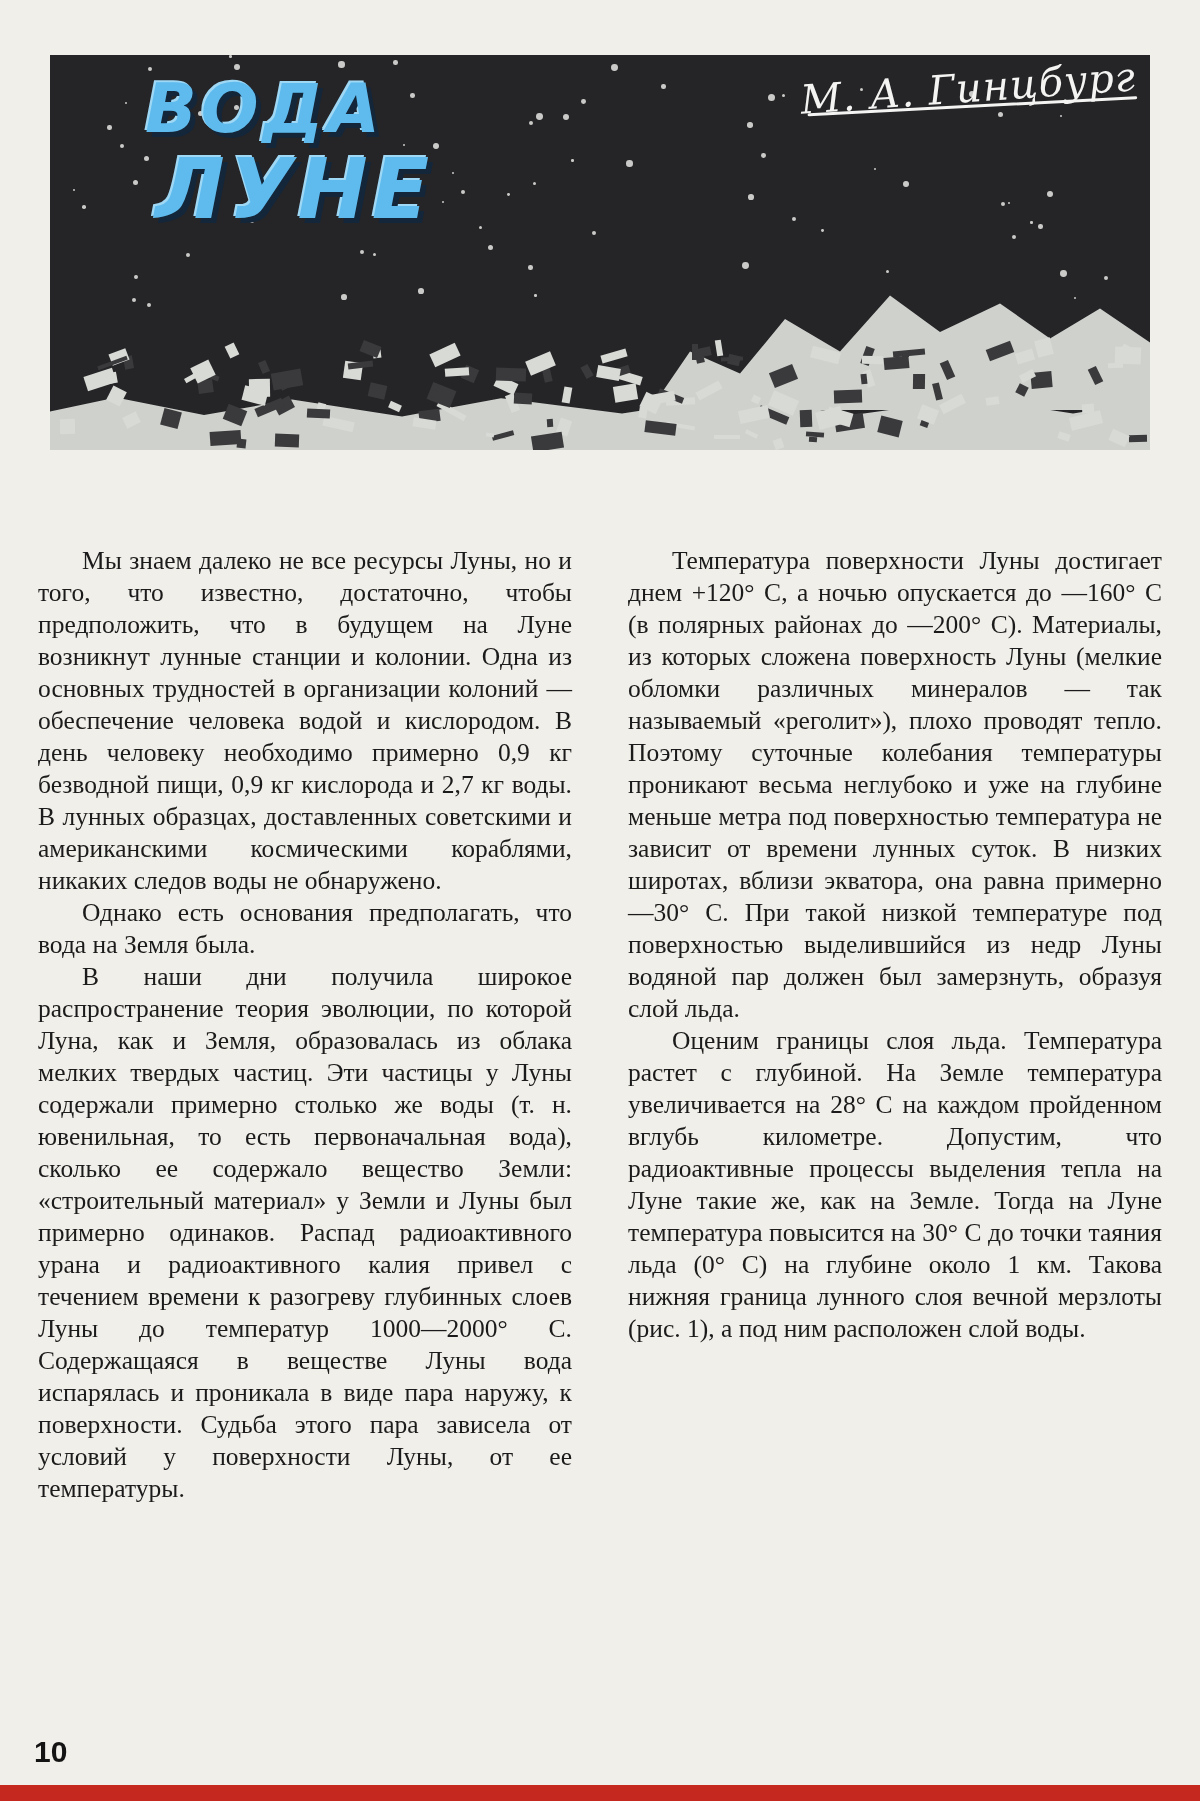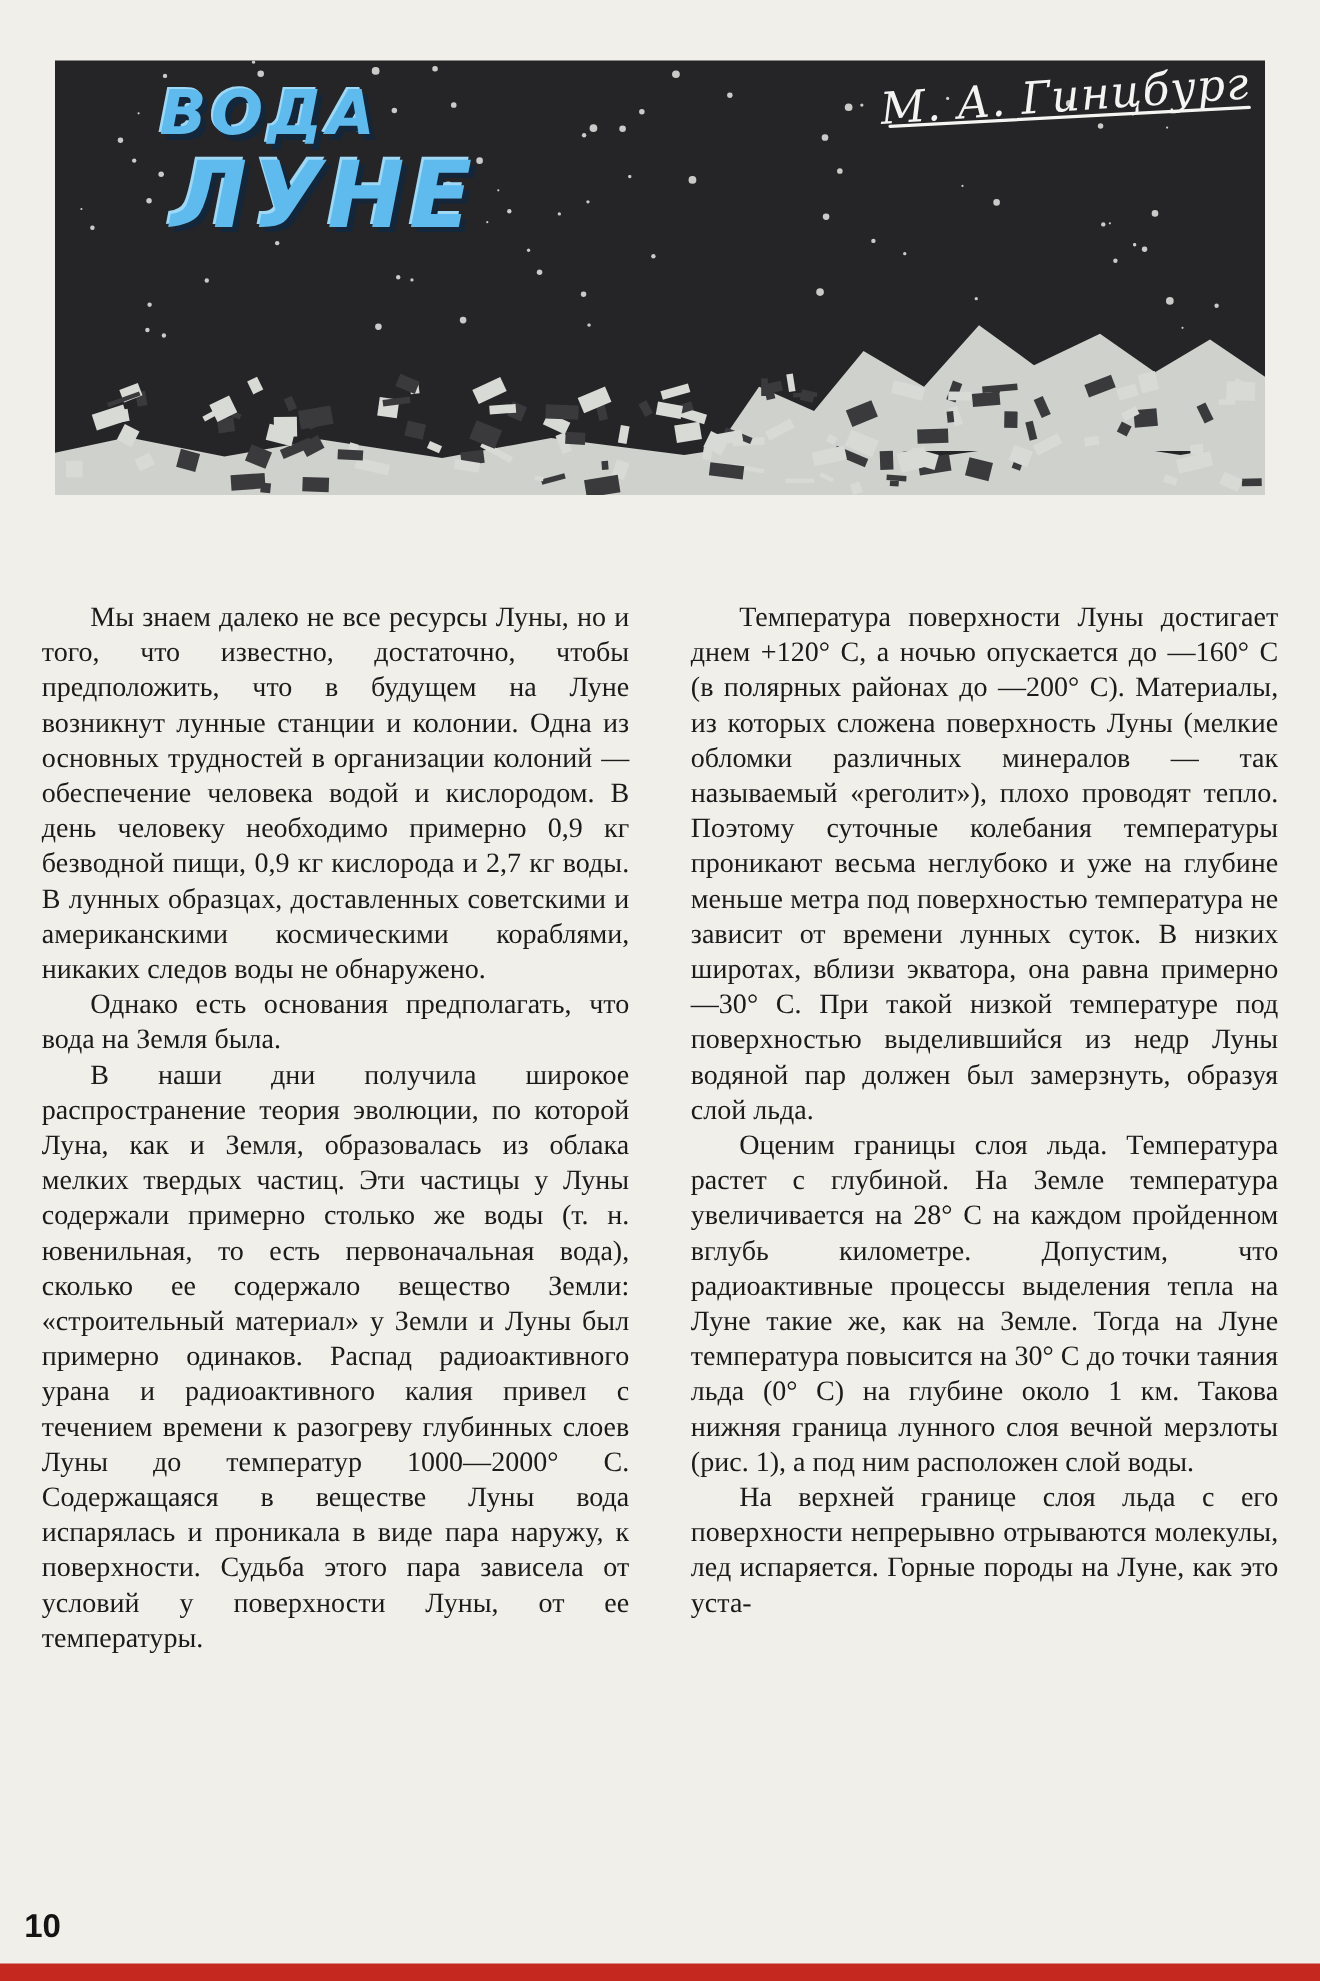--- a/index.html
+++ b/index.html
@@ -47,21 +47,21 @@
     color: #5fbbee;
     font-family: "DejaVu Sans", sans-serif;
     font-weight: bold;
     font-style: italic;
     letter-spacing: 4px;
   }
   .title-art div {
     text-shadow: 5px 5px 0 #14263a, -2px -2px 0 #9fd8f5;
     line-height: .95;
   }
-  .t1 { font-size: 56px; }
+  .t1 { font-size: 68px; }
   .t2 { font-size: 66px; margin-top: 14px; margin-left: 10px; }
   .t3 { font-size: 84px; margin-top: 8px; margin-left: 10px; }
 
   .signature {
     position: absolute;
     right: 14px;
     top: 10px;
     font-family: "DejaVu Serif", serif;
     font-style: italic;
     font-size: 40px;
@@ -107,21 +107,21 @@
     margin: 0;
     font-size: 25.5px;
     line-height: 1.255;
     text-align: justify;
     text-indent: 44px;
     color: #1b1b1b;
     hyphens: manual;
   }
   .folio {
     position: absolute;
-    left: 22px;
+    left: 34px;
     top: 1735px;
     font-family: "Liberation Sans", sans-serif;
     font-weight: bold;
     font-size: 30px;
     color: #141414;
   }
   .redbar {
     position: absolute;
     left: 0;
     bottom: 0;
@@ -347,19 +347,18 @@
 
   <div class="columns">
     <div class="col" id="col0">
         <p>Мы знаем далеко не все ресурсы Луны, но и того, что известно, достаточно, чтобы предположить, что в будущем на Луне возникнут лунные станции и колонии. Одна из основных трудностей в организации колоний — обеспечение человека водой и кислородом. В день человеку необходимо примерно 0,9 кг безводной пищи, 0,9 кг кислорода и 2,7 кг воды. В лунных образцах, доставленных советскими и американскими космическими кораблями, никаких следов воды не обнаружено.</p>
         <p>Однако есть основания предполагать, что вода на Земля была.</p>
         <p>В наши дни получила широкое распространение теория эволюции, по которой Луна, как и Земля, образовалась из облака мелких твердых частиц. Эти частицы у Луны содержали примерно столько же воды (т. н. ювенильная, то есть первоначальная вода), сколько ее содержало вещество Земли: «строительный материал» у Земли и Луны был примерно одинаков. Распад радиоактивного урана и радиоактивного калия привел с течением времени к разогреву глубинных слоев Луны до температур 1000—2000° С. Содержащаяся в веществе Луны вода испарялась и проникала в виде пара наружу, к поверхности. Судьба этого пара зависела от условий у поверхности Луны, от ее температуры.</p>
       </div>
     <div class="col" id="col1">
         <p>Температура поверхности Луны достигает днем +120° С, а ночью опускается до —160° С (в полярных районах до —200° С). Материалы, из которых сложена поверхность Луны (мелкие обломки различных минералов — так называемый «реголит»), плохо проводят тепло. Поэтому суточные колебания температуры проникают весьма неглубоко и уже на глубине меньше метра под поверхностью температура не зависит от времени лунных суток. В низких широтах, вблизи экватора, она равна примерно —30° С. При такой низкой температуре под поверхностью выделившийся из недр Луны водяной пар должен был замерзнуть, образуя слой льда.</p>
         <p>Оценим границы слоя льда. Температура растет с глубиной. На Земле температура увеличивается на 28° С на каждом пройденном вглубь километре. Допустим, что радиоактивные процессы выделения тепла на Луне такие же, как на Земле. Тогда на Луне температура повысится на 30° С до точки таяния льда (0° С) на глубине около 1 км. Такова нижняя граница лунного слоя вечной мерзлоты (рис. 1), а под ним расположен слой воды.</p>
-        <p>На верхней границе слоя льда с его поверхности непрерывно отрываются молекулы, лед испаряется. Горные породы на Луне, как это уста-</p>
       </div>
   </div>
 
   <div class="folio">10</div>
   <div class="redbar"></div>
 </div>
 
 </body></html>

